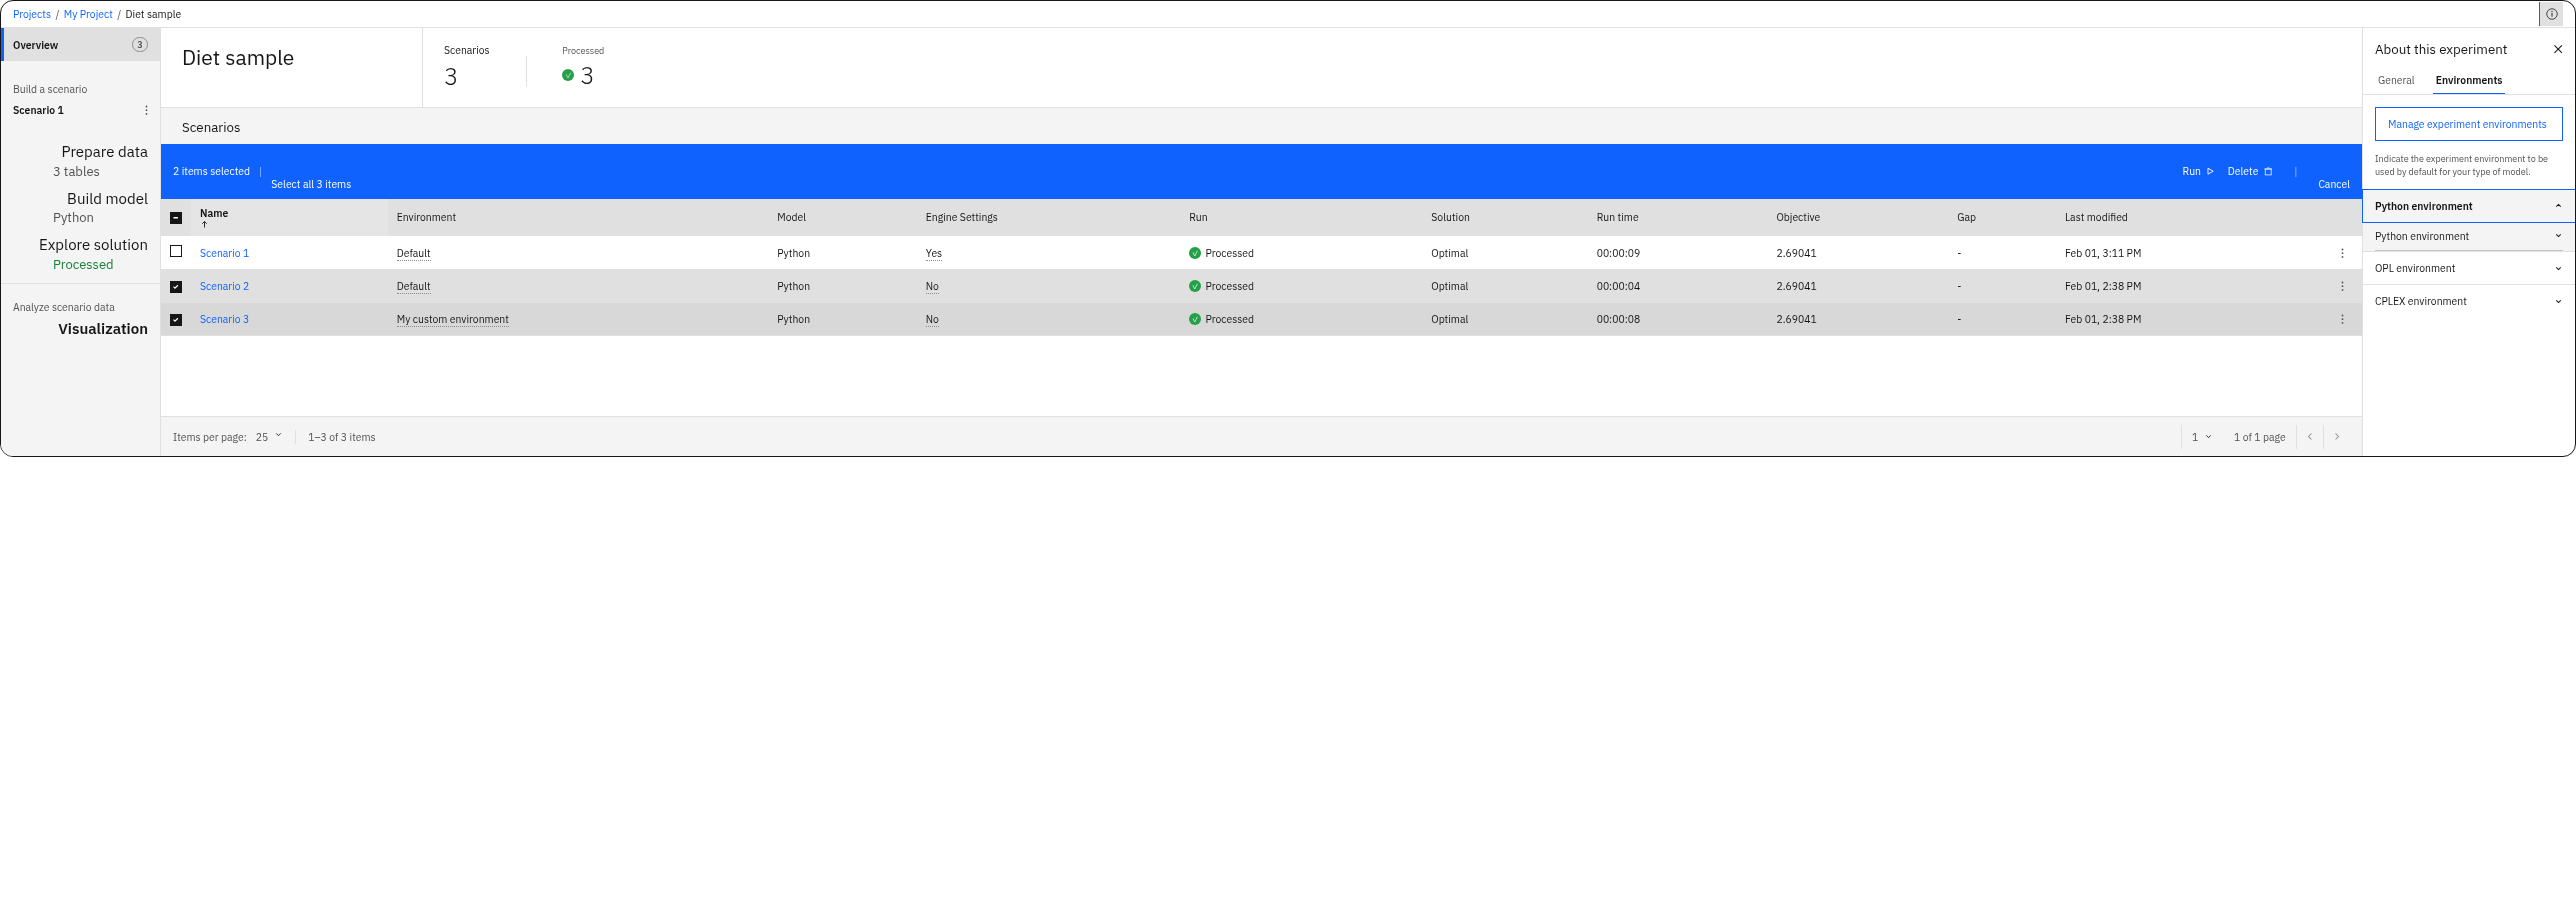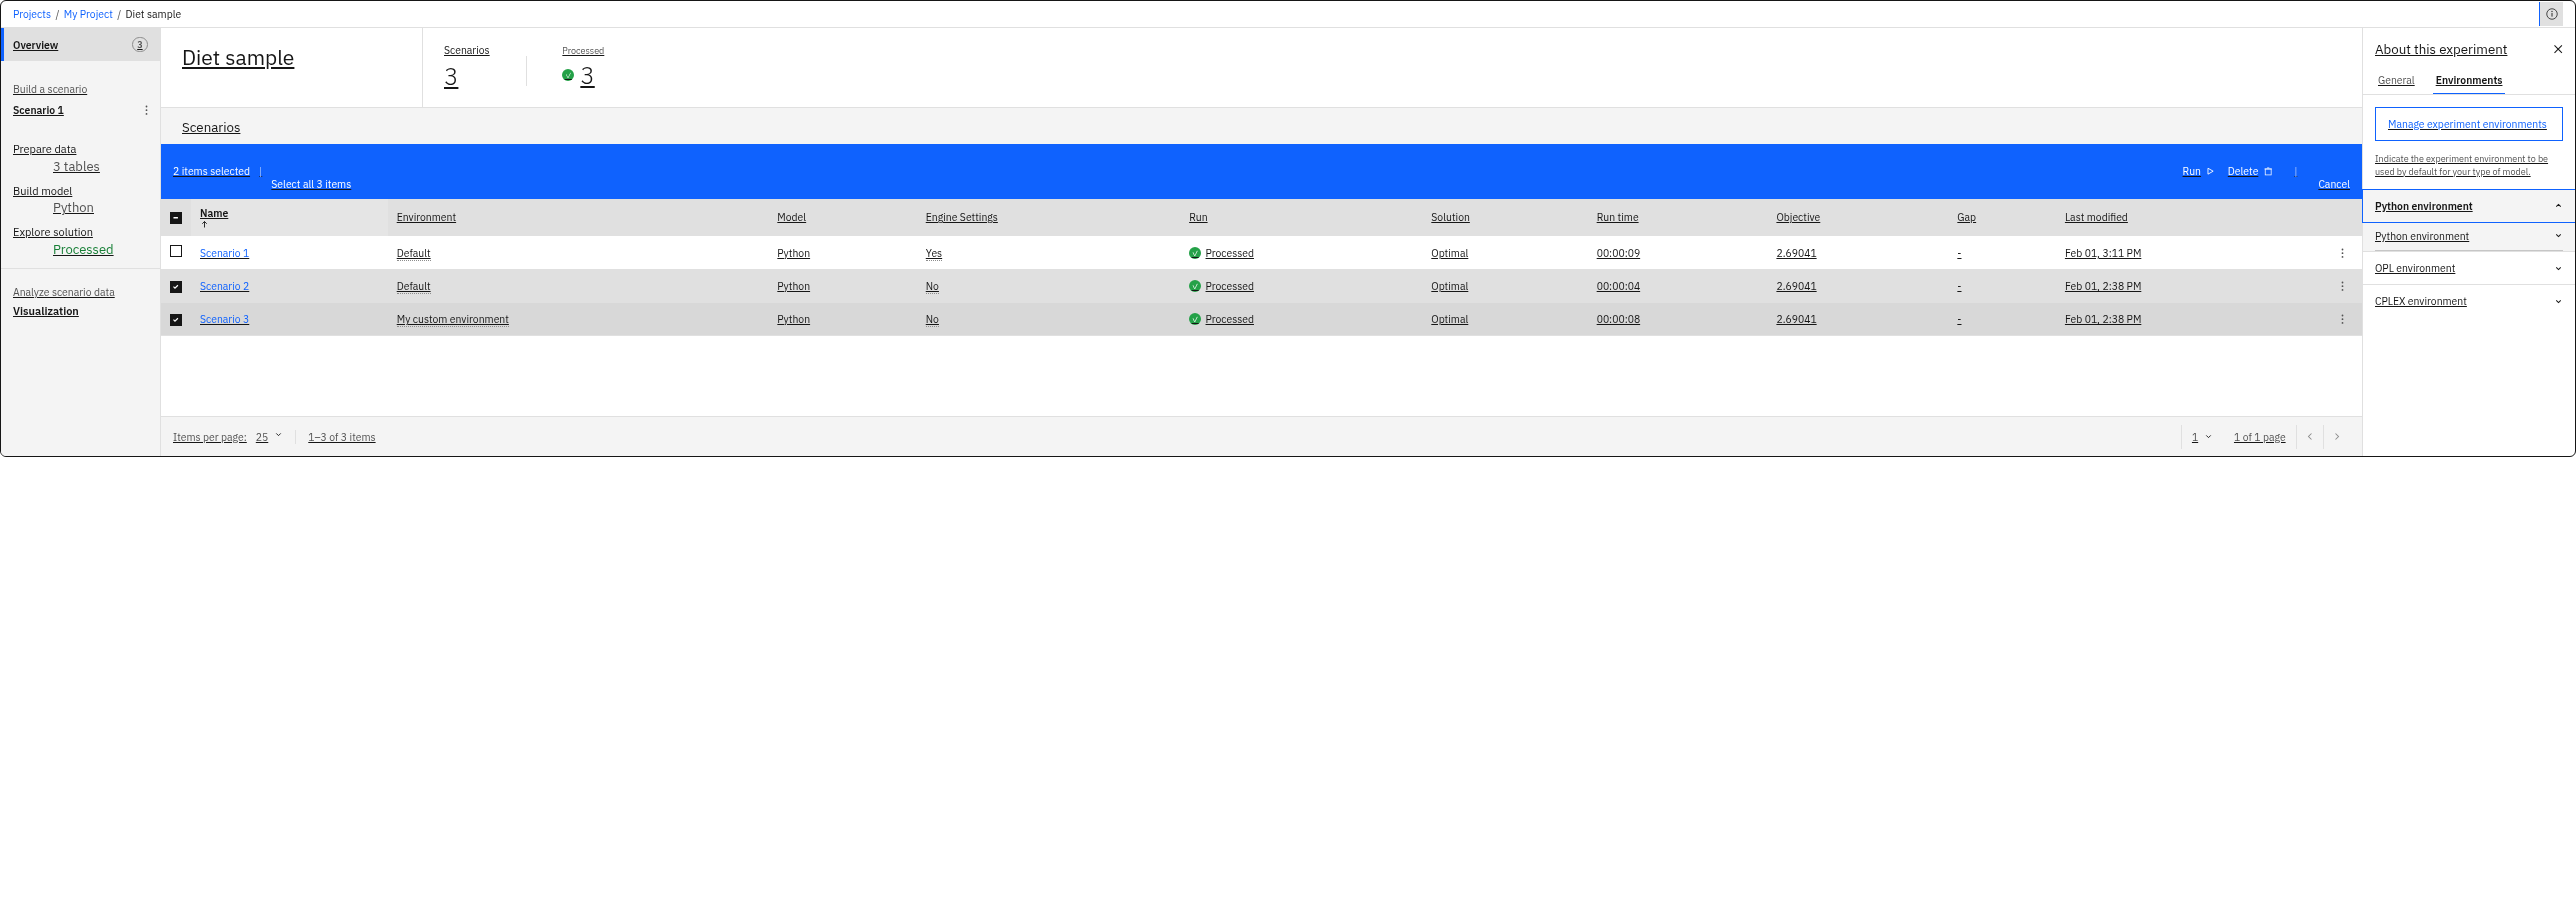--- a/index.html
+++ b/index.html
@@ -1,36 +1,36 @@
 <!DOCTYPE html>
 <html style="font-size:12px"><head>
 <meta charset="utf-8">
 <style>
 * { box-sizing: border-box; margin: 0; padding: 0; font-family: "IBM Plex Sans", -apple-system, BlinkMacSystemFont, sans-serif; }
 body { background: #fff; color: #161616; font-size: 10.4px; }
 
-.app { display: flex; flex-direction: column; height: 457px; border: 0.7px solid #161616; border-radius: 6px; overflow: hidden; }
+.app { display: flex; flex-direction: column; height: 457px; border: 0.7px solid #161616; border-radius: 13px; overflow: hidden; }
 
 .topbar { display: flex; align-items: center; height: 27px; border-bottom: 0.7px solid #e0e0e0; padding: 0 12px; }
 .breadcrumb { display: flex; align-items: center; gap: 4.4px; font-size: 10.4px; }
 .breadcrumb a { color: #0f62fe; text-decoration: none; }
 .breadcrumb .sep { color: #525252; }
 .breadcrumb .current { color: #161616; }
 .info-btn { margin-left: auto; width: 24px; height: 24px; display: flex; align-items: center; justify-content: center; background: #e0e0e0; border-left: 1.5px solid #0f62fe; cursor: pointer; }
 
-.main { display: flex; flex: 1; overflow: hidden; text-decoration: underline; }
+.main { display: flex; flex: 1; overflow: hidden; }
 
 .sidebar { width: 160px; background: #f4f4f4; border-right: 0.7px solid #e0e0e0; display: flex; flex-direction: column; padding-top: 0; }
 .side-overview { display: flex; align-items: center; justify-content: space-between; background: #e0e0e0; border-left: 3px solid #0f62fe; font-weight: 600; padding: 9px 12px 9px 9px; }
 .badge { border: 0.7px solid #8d8d8d; border-radius: 7.4px; min-width: 15px; height: 15px; display: inline-flex; align-items: center; justify-content: center; font-size: 9px; color: #525252; padding: 0 4.4px; }
 .side-section { padding: 10.4px 12px 3px; color: #525252; font-size: 10.4px; }
 .side-scenario { display: flex; align-items: center; justify-content: space-between; padding: 4.4px 12px; font-weight: 600; }
 .overflow-dots { cursor: pointer; color: #525252; }
 .side-group { padding: 7.4px 12px 1.5px; }
-.side-group .title { font-size: 11px; color: #161616; }
+.side-group .title { font-size: 15px; color: #161616; text-align: right; }
 .side-group .sub { font-size: 13px; color: #525252; margin-top: 1.5px; margin-left: 40px; }
 .side-group .sub.green { color: #198038; }
 .side-divider { height: 0.7px; background: #e0e0e0; margin: 9px 0; }
 
 .content { flex: 1; display: flex; flex-direction: column; overflow: hidden; }
 
 .header-row { display: flex; border-bottom: 0.7px solid #e0e0e0; }
 .title-block { padding: 15px 21px; flex: 0 0 261px; }
 .title-block h1 { font-size: 21px; font-weight: 400; }
 .stats { display: flex; align-items: center; padding: 15px 21px; gap: 36px; border-left: 0.7px solid #e0e0e0; }

